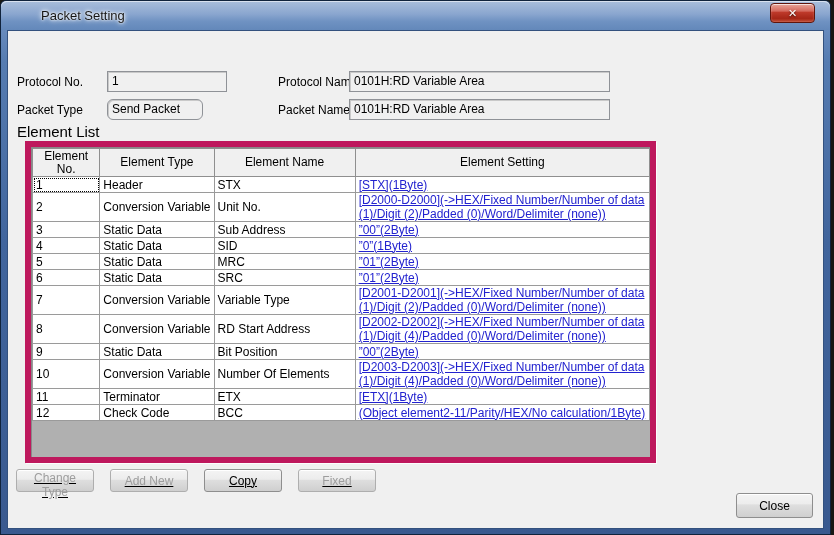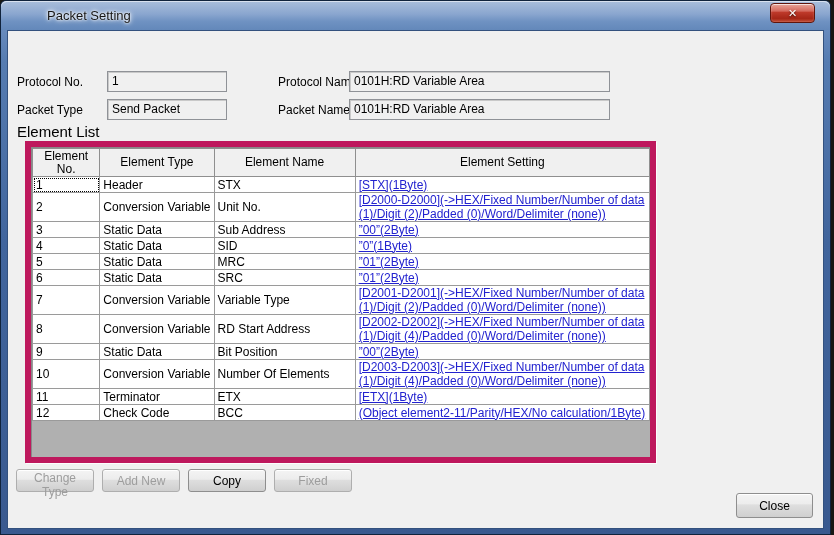--- a/index.html
+++ b/index.html
@@ -17,21 +17,21 @@
     background:linear-gradient(180deg,#87a3cd 0%,#6d8fc0 20px,#567cb1 60px,#41659d 240px,#39598f 100%);
     box-shadow:inset 0 1px 0 rgba(255,255,255,.45);
   }
   .titlebar{
     position:absolute;left:0;top:0;width:100%;height:29px;
     border-radius:6px 6px 0 0;
     background:linear-gradient(180deg,#a9bedb 0%,#8aa6cf 45%,#6f92c2 70%,#6388ba 100%);
     box-shadow:inset 0 1px 0 rgba(255,255,255,.55);
   }
   .title-text{
-    position:absolute;left:22px;top:7px;font-size:13px;color:#151515;
+    position:absolute;left:16px;top:7px;font-size:13px;color:#151515;
     text-shadow:0 0 4px #fff,0 0 2px #fff,0 0 6px rgba(255,255,255,.8);
     padding-left:24px;
   }
   .close-btn{
     position:absolute;right:15px;top:2px;width:43px;height:18px;
     border:1px solid #60150c;border-radius:4px;
     background:linear-gradient(180deg,#e7a499 0%,#d4685c 40%,#bf3a2b 45%,#a62617 80%,#c04c35 100%);
     box-shadow:inset 0 1px 0 rgba(255,255,255,.65),inset 0 0 2px rgba(255,255,255,.35);
     display:flex;align-items:center;justify-content:center;cursor:default;
   }
@@ -92,21 +92,21 @@
   .btn{
     box-sizing:border-box;height:23px;
     border:1px solid #8e8e8e;border-radius:3px;
     background:linear-gradient(180deg,#f4f4f4 0%,#ececec 45%,#dfdfdf 46%,#cfcfcf 100%);
     font-family:"Liberation Sans","DejaVu Sans",sans-serif;
     font-size:12px;color:#000;text-align:center;cursor:default;
     box-shadow:inset 0 1px 0 #fff;
   }
   .btn.disabled{color:#9d9d9d;border-color:#aeaeae;}
   .action-row{
-    position:absolute;left:8px;top:438px;display:flex;gap:8px;
+    position:absolute;left:8px;top:438px;display:flex;gap:16px;text-decoration:underline;
   }
   .action-row .btn{width:78px;}
   .close-dialog-btn{position:absolute;left:728px;top:462px;width:77px;height:25px;}
 </style>
 </head>
 <body>
 
 <div class="window">
   <div class="titlebar">
     <span class="title-text">Packet Setting</span>
@@ -117,21 +117,21 @@
 
   <div class="client">
 
     <span class="f-label" style="left:9px;top:44px;">Protocol No.</span>
     <div class="f-field" style="left:99px;top:40px;width:120px;">1</div>
 
     <span class="f-label" style="left:270px;top:44px;">Protocol Name</span>
     <div class="f-field" style="left:341px;top:40px;width:261px;">0101H:RD Variable Area</div>
 
     <span class="f-label" style="left:9px;top:72px;">Packet Type</span>
-    <div class="f-field" style="left:99px;top:68px;width:120px;">Send Packet</div>
+    <div class="f-field" style="left:99px;top:68px;width:96px;border-radius:6px;">Send Packet</div>
 
     <span class="f-label" style="left:270px;top:72px;">Packet Name</span>
     <div class="f-field" style="left:341px;top:68px;width:261px;">0101H:RD Variable Area</div>
 
     <span class="el-label">Element List</span>
 
     <div class="table-wrap">
       <table class="grid">
         <colgroup>
           <col class="c-no">

